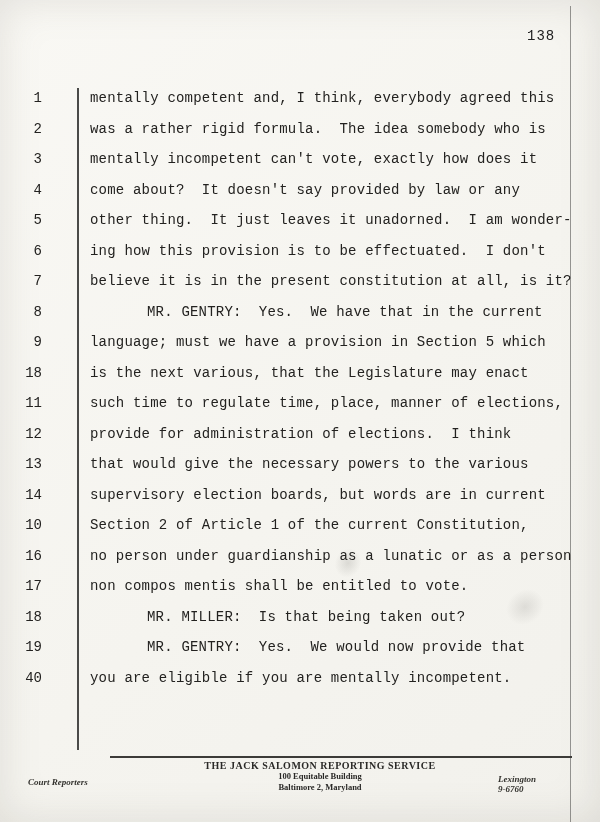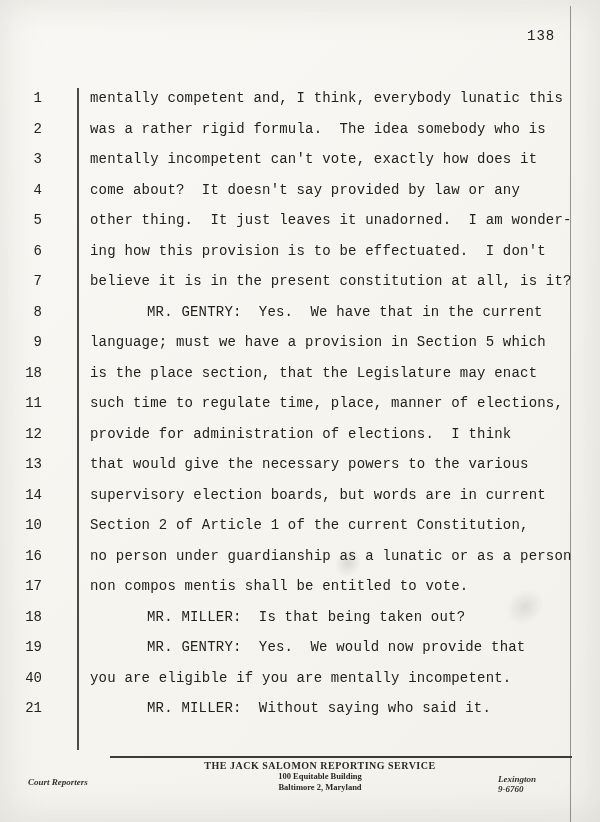--- a/index.html
+++ b/index.html
@@ -148,21 +148,21 @@
 <div class="scan-page">
 
   <div class="page-number">138</div>
 
   <div class="rule-left"></div>
   <div class="rule-right"></div>
 
   <div class="transcript" id="transcript">
       <div class="line">
         <span class="line-num">1</span>
-        <span class="line-text">mentally competent and, I think, everybody lunatic this</span>
+        <span class="line-text">mentally competent and, I think, everybody agreed this</span>
       </div>
       <div class="line">
         <span class="line-num">2</span>
         <span class="line-text">was a rather rigid formula.  The idea somebody who is</span>
       </div>
       <div class="line">
         <span class="line-num">3</span>
         <span class="line-text">mentally incompetent can't vote, exactly how does it</span>
       </div>
       <div class="line">
@@ -184,21 +184,21 @@
       <div class="line">
         <span class="line-num">8</span>
         <span class="line-text indent">MR. GENTRY:  Yes.  We have that in the current</span>
       </div>
       <div class="line">
         <span class="line-num">9</span>
         <span class="line-text">language; must we have a provision in Section 5 which</span>
       </div>
       <div class="line">
         <span class="line-num">18</span>
-        <span class="line-text">is the place section, that the Legislature may enact</span>
+        <span class="line-text">is the next various, that the Legislature may enact</span>
       </div>
       <div class="line">
         <span class="line-num">11</span>
         <span class="line-text">such time to regulate time, place, manner of elections,</span>
       </div>
       <div class="line">
         <span class="line-num">12</span>
         <span class="line-text">provide for administration of elections.  I think</span>
       </div>
       <div class="line">
@@ -225,24 +225,20 @@
         <span class="line-num">18</span>
         <span class="line-text indent">MR. MILLER:  Is that being taken out?</span>
       </div>
       <div class="line">
         <span class="line-num">19</span>
         <span class="line-text indent">MR. GENTRY:  Yes.  We would now provide that</span>
       </div>
       <div class="line">
         <span class="line-num">40</span>
         <span class="line-text">you are eligible if you are mentally incompetent.</span>
-      </div>
-      <div class="line">
-        <span class="line-num">21</span>
-        <span class="line-text indent">MR. MILLER:  Without saying who said it.</span>
       </div>
     </div>
 
   <div class="smudge-a"></div>
   <div class="smudge-b"></div>
 
   <div class="footer">
     <div class="footer-rule"></div>
     <div class="footer-center">
       <div class="service-name">THE JACK SALOMON REPORTING SERVICE</div>

